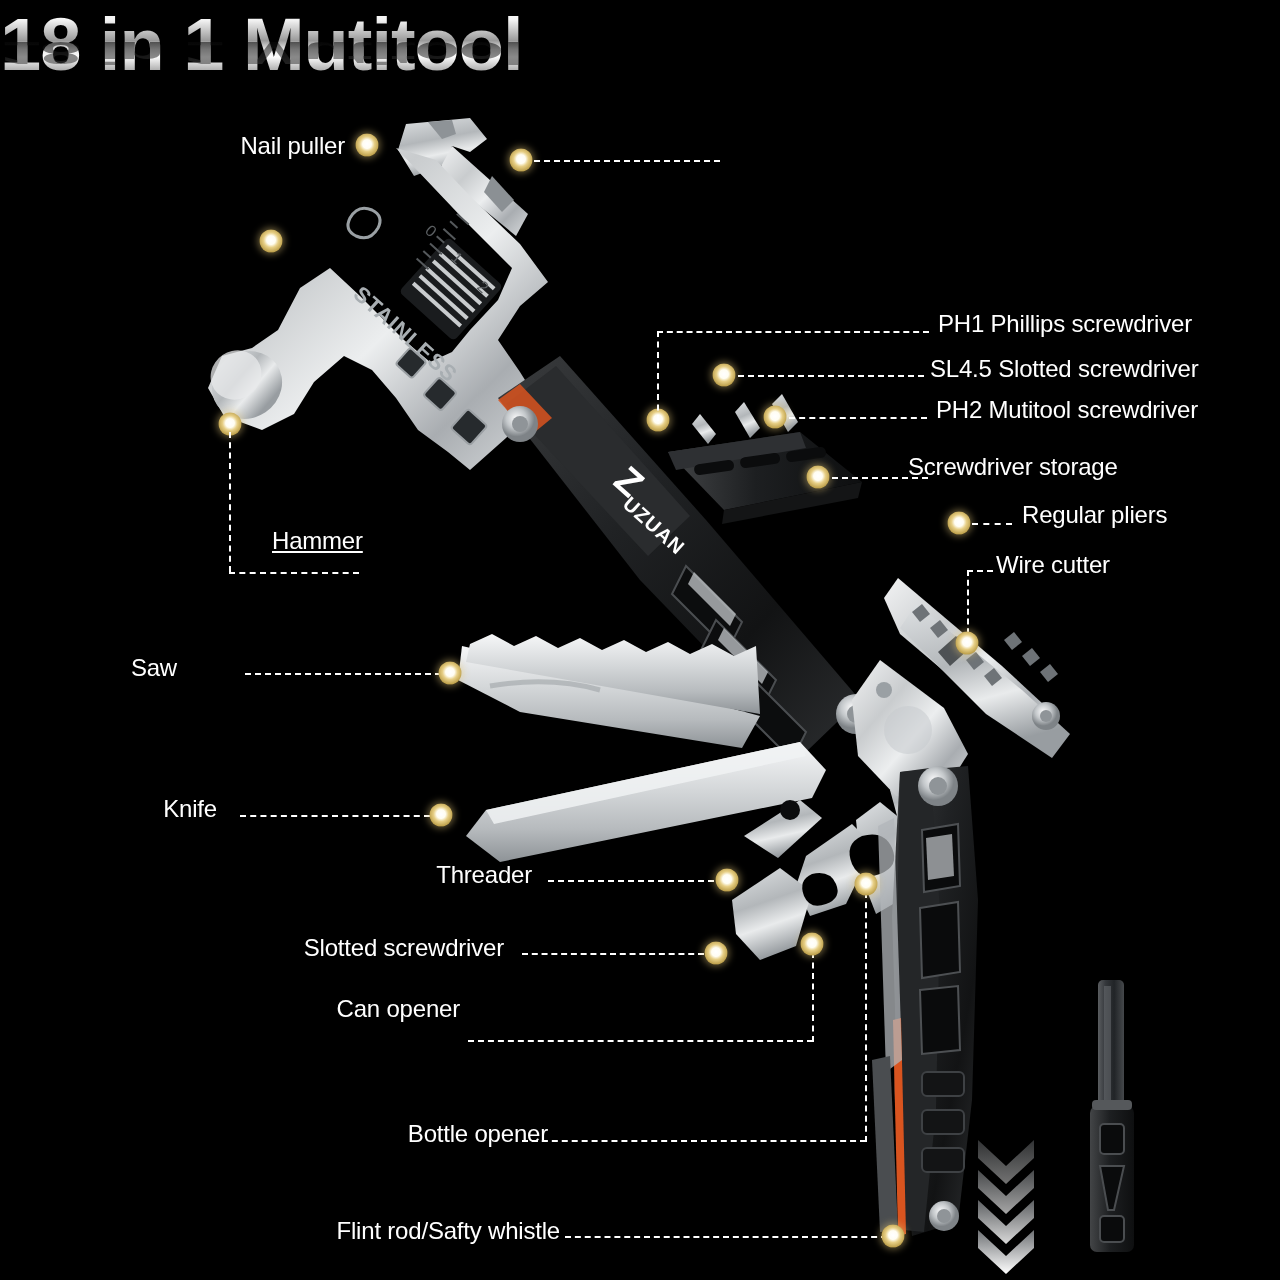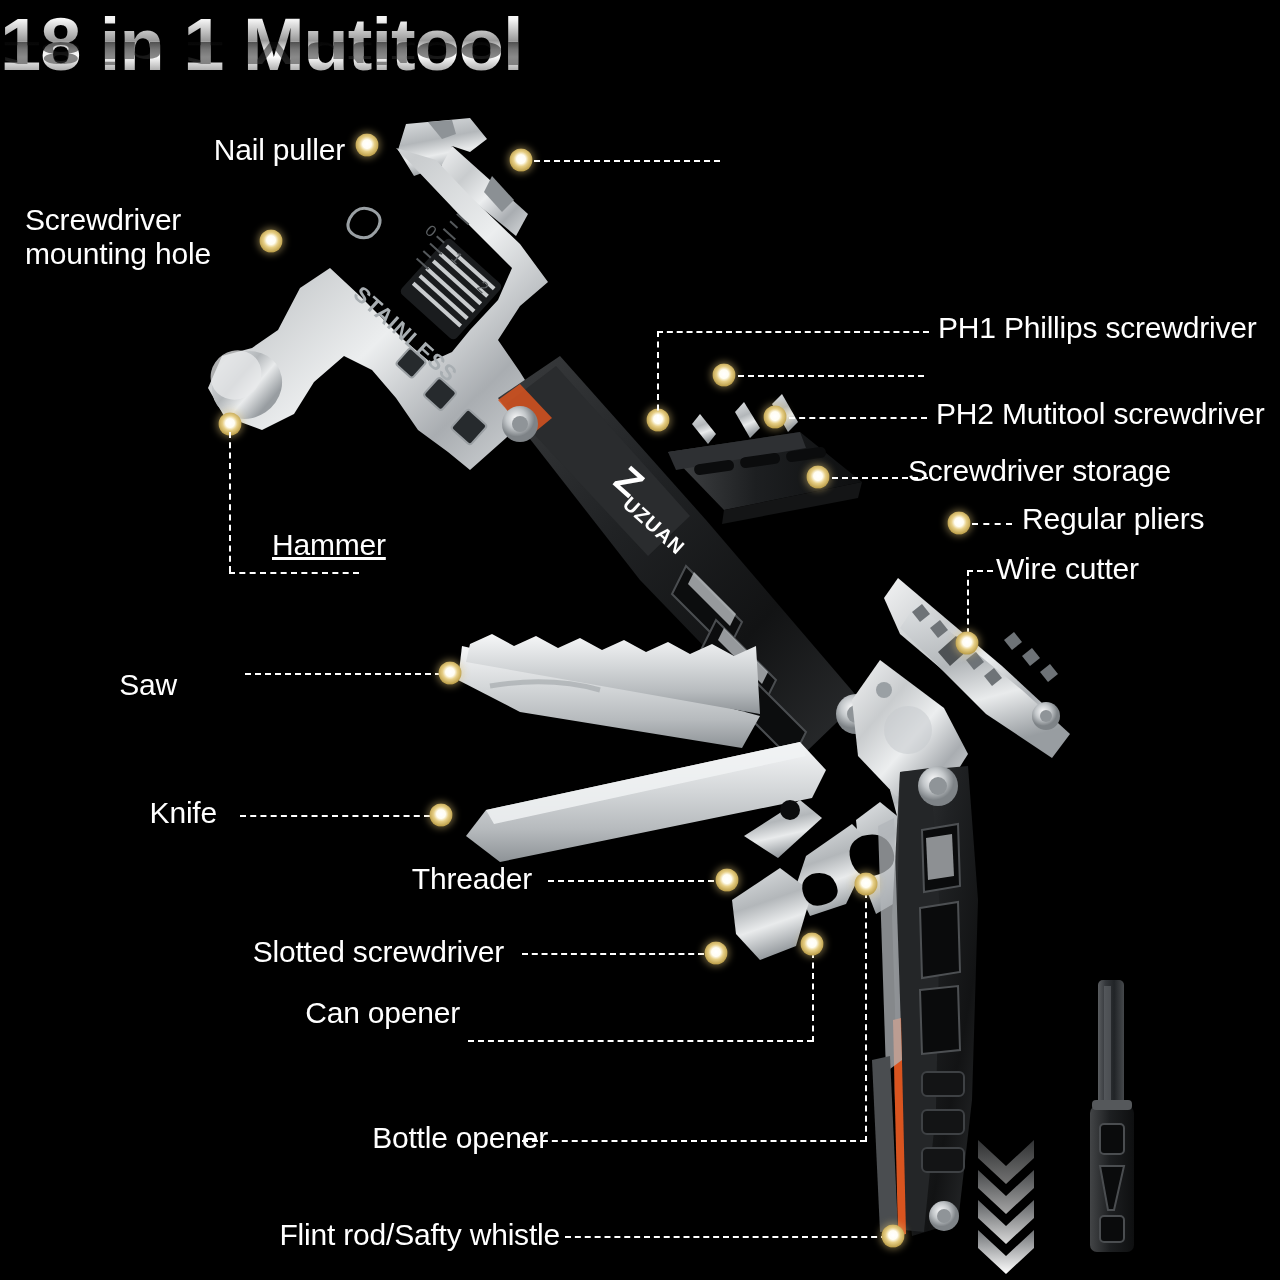--- a/index.html
+++ b/index.html
@@ -24,21 +24,21 @@
     font-size:74px;font-weight:bold;letter-spacing:-1px;line-height:1.0;
     transform:scaleY(-0.42);transform-origin:top center;
     background:linear-gradient(to bottom,#4a4a4a 0%,#1b1b1b 55%,#000 100%);
     -webkit-background-clip:text;background-clip:text;
     color:transparent;-webkit-text-fill-color:transparent;
     opacity:.55;filter:blur(.4px);pointer-events:none;
   }
 
   
   .lbl{
-    position:absolute;color:#fff;font-size:30px;line-height:1.12;
+    position:absolute;color:#fff;font-size:24px;line-height:1.12;
     white-space:pre;letter-spacing:-.2px;
   }
   .lbl.r{text-align:right;}
   .lbl.l{text-align:left;}
 
   
   .dot{
     position:absolute;width:23px;height:23px;border-radius:50%;
     background:radial-gradient(circle at 50% 46%,#ffffff 0%,#fffdf2 26%,#e7cf86 44%,#bfa24e 70%,#8d7535 100%);
     box-shadow:0 0 7px 2px rgba(222,196,120,.45);
@@ -302,31 +302,30 @@
     <div class="title">18 in 1 Mutitool</div>
     <div class="title-reflect">18 in 1 Mutitool</div>
   </div>
 
   <div class="lbl r" style="right:935px;top:133px;">Nail puller</div>
   <div class="dot" style="left:367px;top:145px;"></div>
 
   <div class="dot" style="left:521px;top:160px;"></div>
   <div class="ln h" style="left:534px;top:160px;width:186px;"></div>
 
-  <div class="lbl l" style="left:25px;top:203px;">Screwdriver
-mounting hole</div>
   <div class="dot" style="left:271px;top:241px;"></div>
 
   <div class="dot" style="left:658px;top:420px;"></div>
   <div class="ln v" style="left:657px;top:331px;height:90px;"></div>
   <div class="ln h" style="left:657px;top:331px;width:272px;"></div>
   <div class="lbl l" style="left:938px;top:311px;">PH1 Phillips screwdriver</div>
 
   <div class="dot" style="left:724px;top:375px;"></div>
   <div class="ln h" style="left:738px;top:375px;width:186px;"></div>
+  <div class="lbl l" style="left:930px;top:356px;">SL4.5 Slotted screwdriver</div>
 
   <div class="dot" style="left:775px;top:417px;"></div>
   <div class="ln h" style="left:789px;top:417px;width:138px;"></div>
   <div class="lbl l" style="left:936px;top:397px;">PH2 Mutitool screwdriver</div>
 
   <div class="dot" style="left:818px;top:477px;"></div>
   <div class="ln h" style="left:832px;top:477px;width:96px;"></div>
   <div class="lbl l" style="left:908px;top:454px;">Screwdriver storage</div>
 
   <div class="dot" style="left:959px;top:523px;"></div>
@@ -336,21 +335,21 @@
   <div class="lbl l" style="left:996px;top:552px;">Wire cutter</div>
   <div class="ln h" style="left:967px;top:570px;width:26px;"></div>
   <div class="ln v" style="left:967px;top:570px;height:74px;"></div>
   <div class="dot" style="left:967px;top:643px;"></div>
 
   <div class="dot" style="left:230px;top:424px;"></div>
   <div class="ln v" style="left:229px;top:432px;height:140px;"></div>
   <div class="ln h" style="left:229px;top:572px;width:130px;"></div>
   <div class="lbl l" style="left:272px;top:528px;text-decoration:underline;">Hammer</div>
 
-  <div class="lbl r" style="right:1103px;top:655px;margin-top:13px;">Saw</div>
+  <div class="lbl r" style="right:1103px;top:655px;">Saw</div>
   <div class="ln h" style="left:245px;top:673px;width:196px;"></div>
   <div class="dot" style="left:450px;top:673px;"></div>
 
   <div class="lbl r" style="right:1063px;top:796px;text-align:center;">Knife</div>
   <div class="ln h" style="left:240px;top:815px;width:190px;"></div>
   <div class="dot" style="left:441px;top:815px;"></div>
 
   <div class="lbl r" style="right:748px;top:862px;">Threader</div>
   <div class="ln h" style="left:548px;top:880px;width:166px;"></div>
   <div class="dot" style="left:727px;top:880px;"></div>

